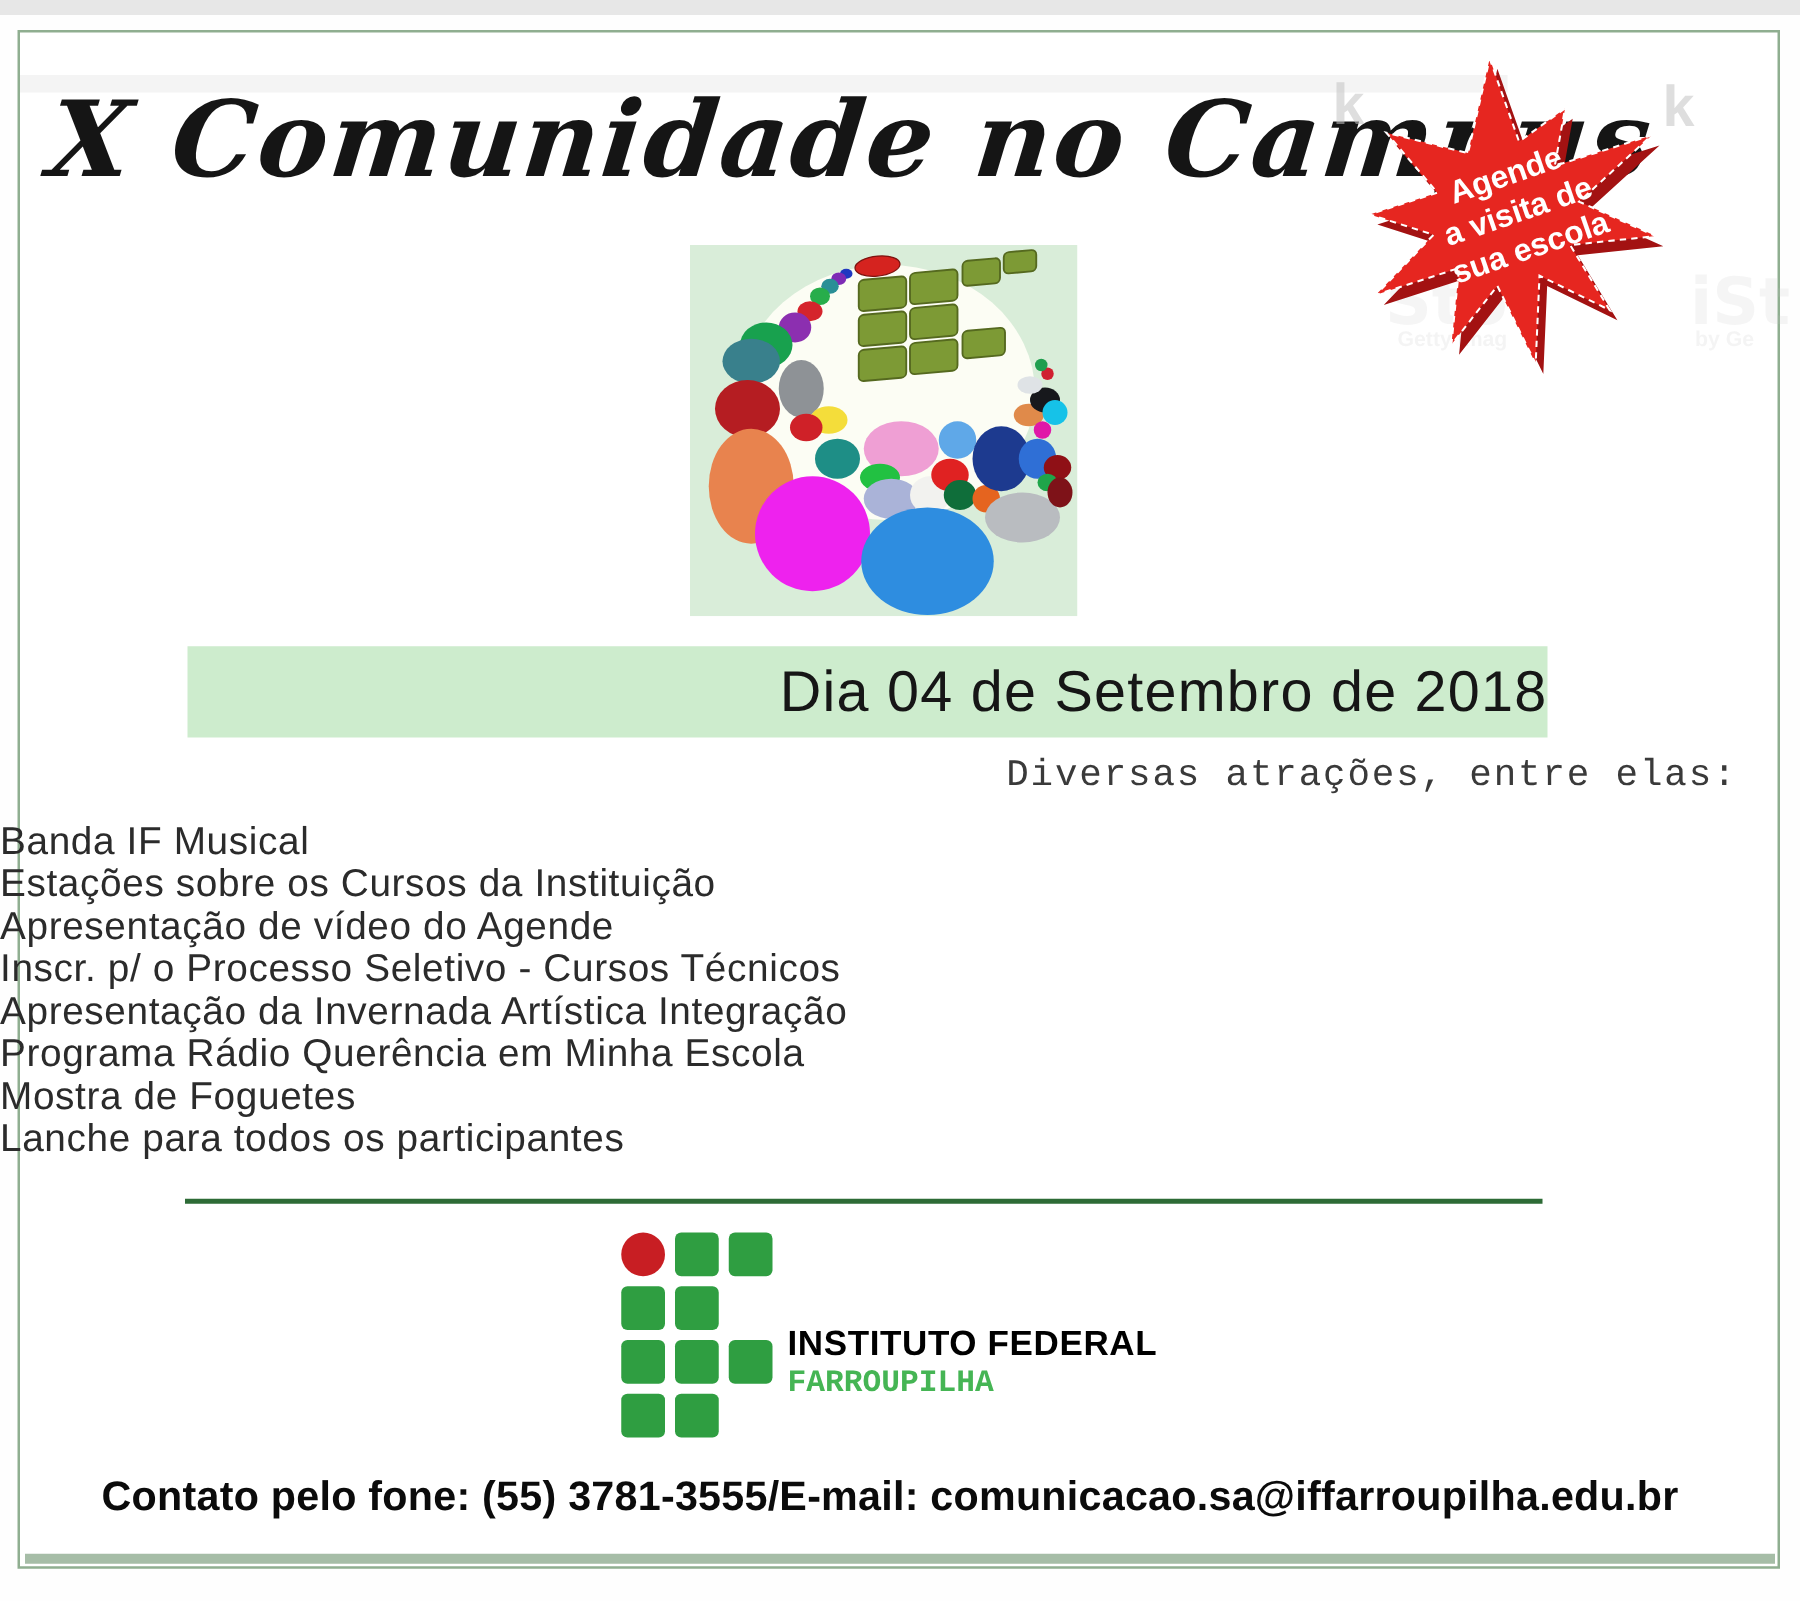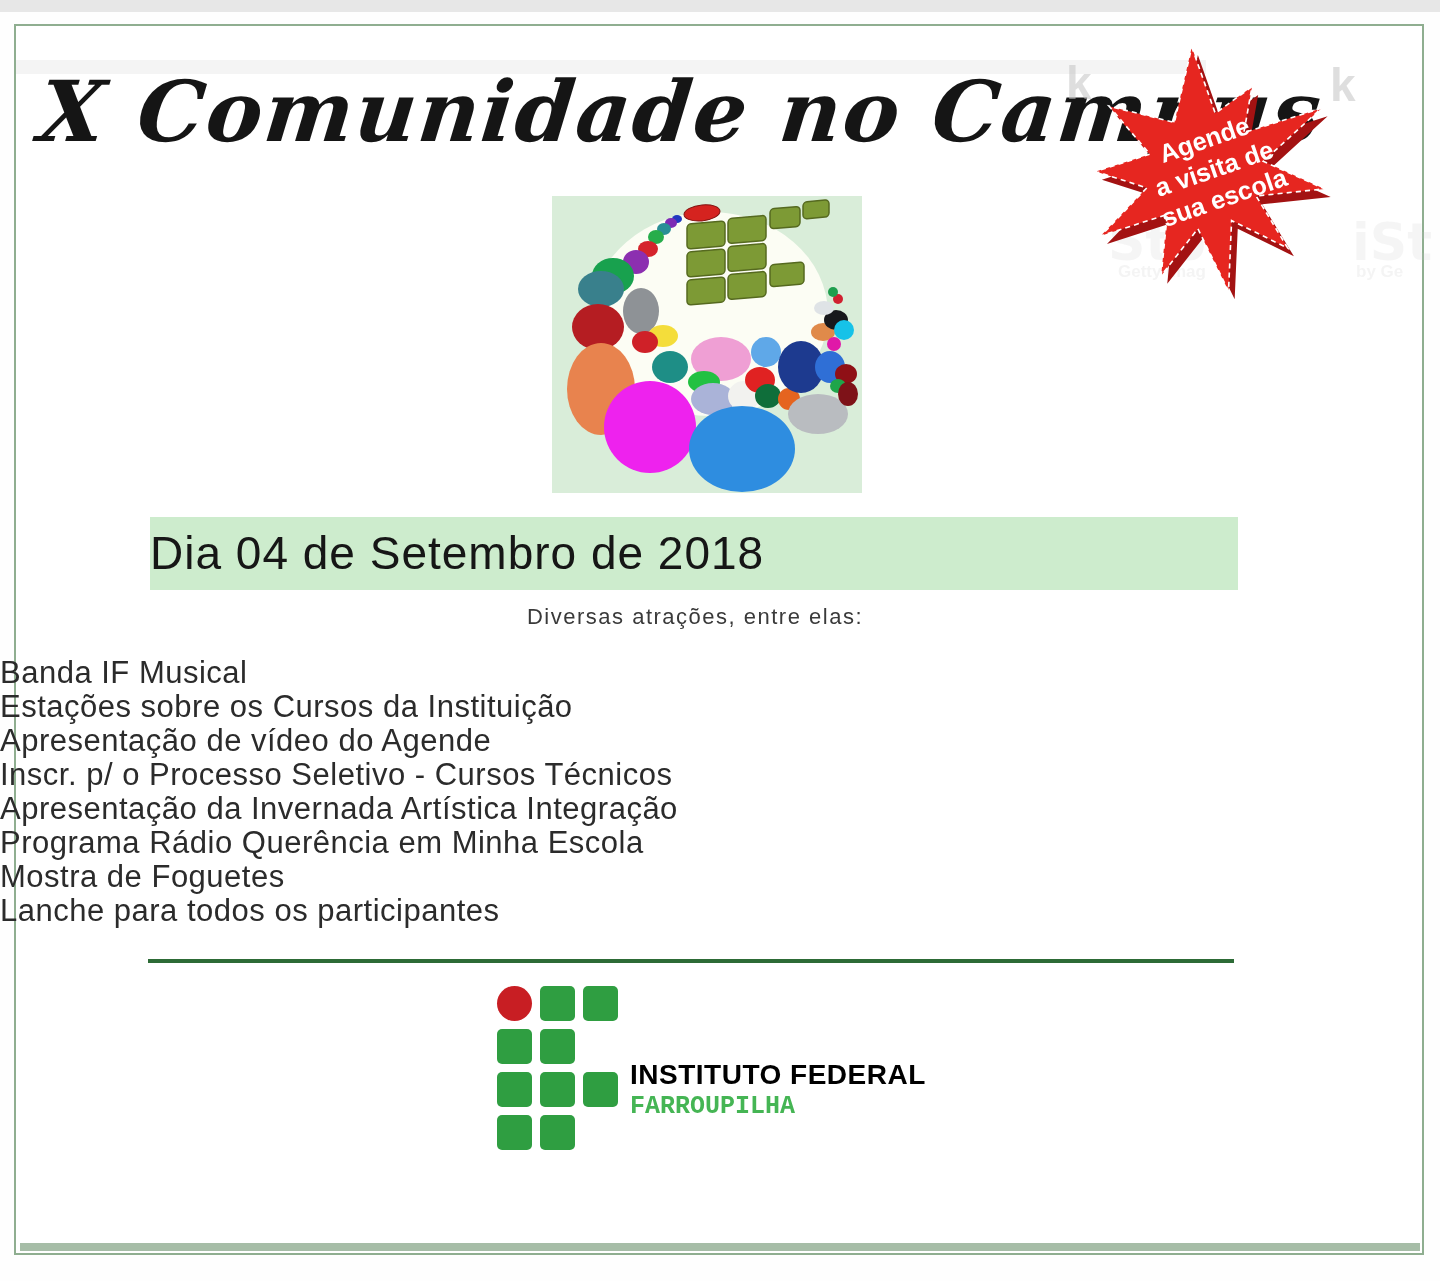--- a/index.html
+++ b/index.html
@@ -30,26 +30,26 @@
   .wm-byge    { left:1356px; top:262px; font-size:17px; opacity:.18; }
 
   .star-wrap { position:absolute; left:1060px; top:40px; width:286px; height:262px; }
   .star-wrap svg { width:100%; height:100%; }
   .star-text { font-family:"Liberation Sans", sans-serif; font-weight:bold; font-size:25px; fill:#ffffff; }
 
   .sphere-wrap { position:absolute; left:552px; top:196px; width:310px; height:297px; }
   .sphere-wrap svg { width:100%; height:100%; }
 
   .date-banner { position:absolute; left:150px; top:517px; width:1088px; height:73px;
-                 background:#cdeccd; text-align:left; line-height:73px;
-                 font-size:46px; color:#161616; letter-spacing:1px; }
-
-  .intro-line { position:absolute; left:0; top:604px; width:1390px; text-align:center;
-                font-size:22px; color:#3a3a3a; letter-spacing:1.5px;
-                font-family:Liberation Sans, sans-serif; }
+                 background:#cdeccd; text-align:right; line-height:73px;
+                 font-size:46px; color:#161616; letter-spacing:1px;padding-left:28px; }
+
+  .intro-line { position:absolute; left:0; top:604px; width:1390px; text-align:right;
+                font-size:30px; color:#3a3a3a; letter-spacing:1.5px;
+                font-family:Liberation Mono, monospace; }
 
   .attractions { position:absolute; left:0; top:656px; width:1390px; 
                  font-size:31px; color:#2b2b2b; line-height:34px; letter-spacing:.5px; }
 
   .separator { position:absolute; left:148px; top:959px; width:1086px; height:4px; background:#2d6b36; }
 
   .if-logo-grid { position:absolute; left:497px; top:986px; width:122px; height:165px;
                   display:grid; grid-template-columns:repeat(3,35px); grid-template-rows:repeat(4,35px);
                   gap:8px; }
   .if-sq { background:#2f9e41; border-radius:5px; }
@@ -192,14 +192,15 @@
     <div class="if-sq"></div>
     <div class="if-sq"></div>
     <div class="if-empty"></div>
   </div>
 
   <div class="if-text">
     <div class="l1">INSTITUTO FEDERAL</div>
     <div class="l2">FARROUPILHA</div>
   </div>
 
+  <div class="contact">Contato pelo fone: (55) 3781-3555/E-mail: comunicacao.sa@iffarroupilha.edu.br</div>
 
 </div>
 
 </body></html>

